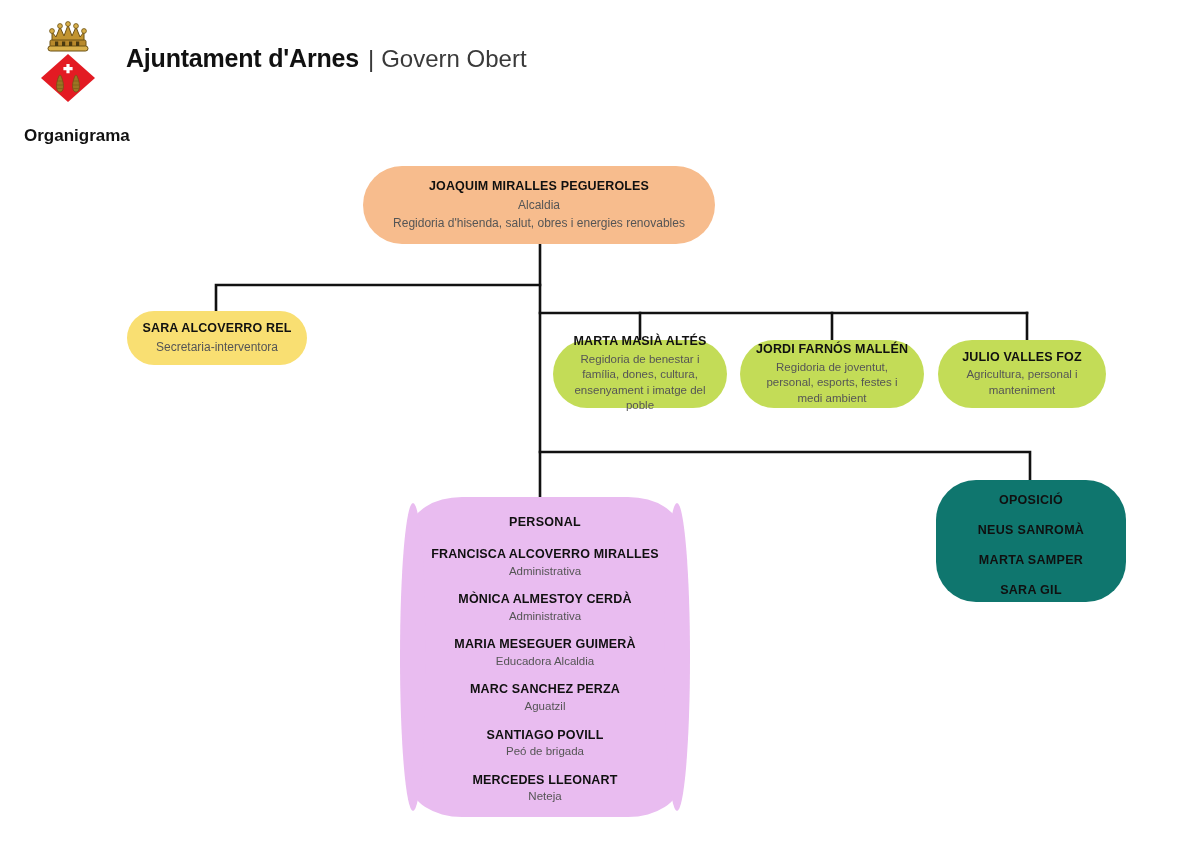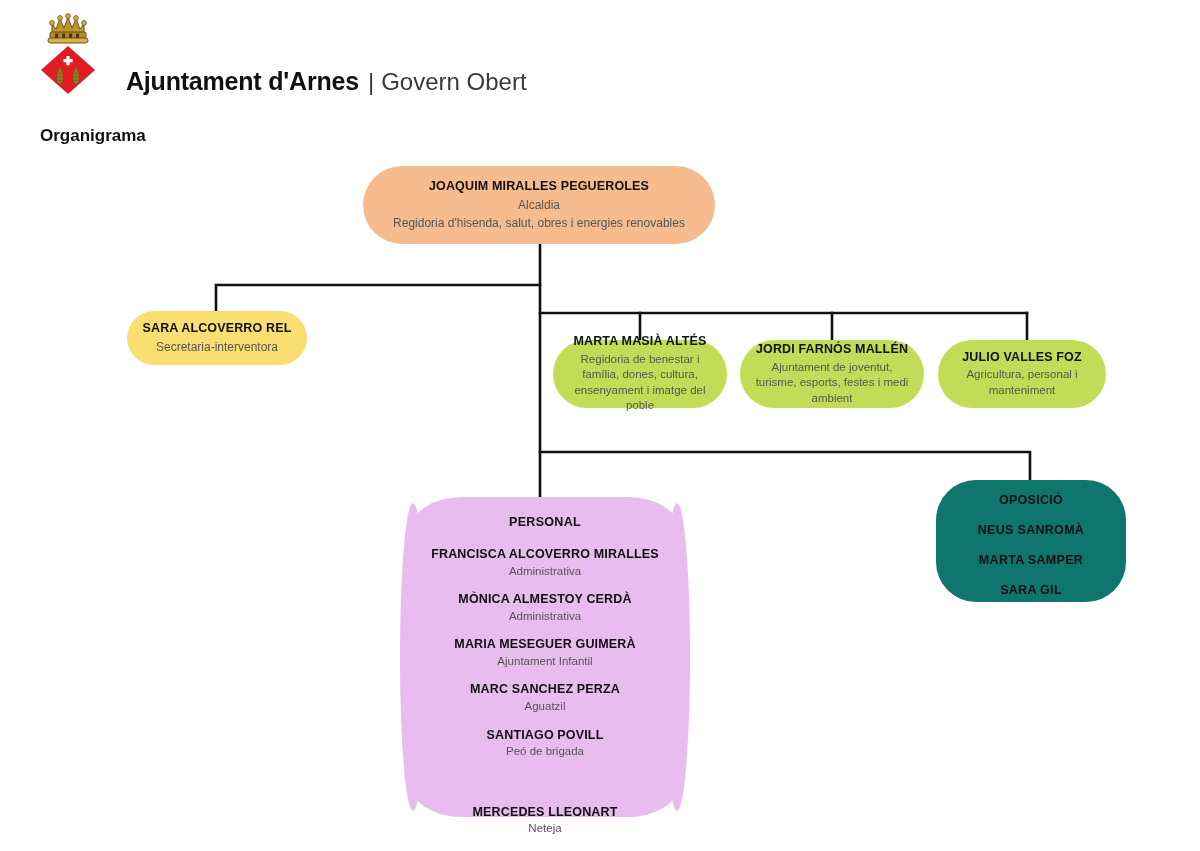--- a/index.html
+++ b/index.html
@@ -10,22 +10,22 @@
   body {
     width: 1200px; height: 851px;
     position: relative; overflow: hidden;
     font-family: "Liberation Sans", sans-serif;
     color: #1a1a1a;
   }
 
   
   .header {
     position: absolute;
-    left: 38px; top: 4px;
-    display: flex; align-items: flex-end;
+    left: 38px; top: 12px;
+    display: flex; align-items: center;
   }
   .crest {
     width: 72px; height: 92px;
     position: relative; flex: 0 0 auto;
   }
   .brand {
     margin-left: 16px;
     display: flex; align-items: baseline;
     white-space: nowrap;
   }
@@ -37,21 +37,21 @@
     font-size: 24px; color: #3a3a3a;
     margin: 0 7px 0 9px; font-weight: 300;
   }
   .brand-sub {
     font-size: 24px; color: #3a3a3a; font-weight: 300;
   }
 
   
   .page-title {
     position: absolute;
-    left: 40px; top: 126px;
+    left: 24px; top: 126px;
     font-size: 17px; font-weight: bold; color: #111111;
   }
 
   
   .chart {
     position: absolute; left: 0; top: 0;
     width: 1200px; height: 851px;
   }
   .connectors {
     position: absolute; left: 0; top: 0;
@@ -126,21 +126,21 @@
     background: #E9BCF0;
   }
   .node-personal::before { left: -10px; border-radius: 50% / 50%; }
   .node-personal::after  { right: -10px; border-radius: 50% / 50%; }
   .node-personal > * { position: relative; z-index: 1; }
   .personal-head {
     font-size: 12.5px; font-weight: bold; color: #101010;
     margin: 4px 0 18px 0; letter-spacing: 0.3px;
   }
   .staff { margin-bottom: 13px; }
-  .staff:last-child { margin-bottom: 0; margin-top: 32px; }
+  .staff:last-child { margin-bottom: 0; }
   .staff .nm { font-size: 12.5px; }
   .staff .rl { font-size: 11.5px; margin-top: 1px; }
 
   
   .node-oposicio {
     left: 936px; top: 480px;
     width: 190px; height: 122px;
     background: #0f766e;
     border-radius: 40px;
     justify-content: flex-start;
@@ -227,41 +227,41 @@
     <div class="rl">Secretaria-interventora</div>
   </div>
 
   <div class="node node-green node-g1">
     <div class="nm">MARTA MASIÀ ALTÉS</div>
     <div class="rl">Regidoria de benestar i família, dones, cultura, ensenyament i imatge del poble</div>
   </div>
 
   <div class="node node-green node-g2">
     <div class="nm">JORDI FARNÓS MALLÉN</div>
-    <div class="rl">Ajuntament de joventut, turisme, esports, festes i medi ambient</div>
+    <div class="rl">Regidoria de joventut, personal, esports, festes i medi ambient</div>
   </div>
 
   <div class="node node-green node-g3">
     <div class="nm">JULIO VALLES FOZ</div>
     <div class="rl">Agricultura, personal i manteniment</div>
   </div>
 
   <div class="node node-personal">
     <div class="personal-head">PERSONAL</div>
     <div class="staff">
       <div class="nm">FRANCISCA ALCOVERRO MIRALLES</div>
       <div class="rl">Administrativa</div>
     </div>
     <div class="staff">
       <div class="nm">MÒNICA ALMESTOY CERDÀ</div>
       <div class="rl">Administrativa</div>
     </div>
     <div class="staff">
       <div class="nm">MARIA MESEGUER GUIMERÀ</div>
-      <div class="rl">Ajuntament Infantil</div>
+      <div class="rl">Educadora Alcaldia</div>
     </div>
     <div class="staff">
       <div class="nm">MARC SANCHEZ PERZA</div>
       <div class="rl">Aguatzil</div>
     </div>
     <div class="staff">
       <div class="nm">SANTIAGO POVILL</div>
       <div class="rl">Peó de brigada</div>
     </div>
     <div class="staff">

